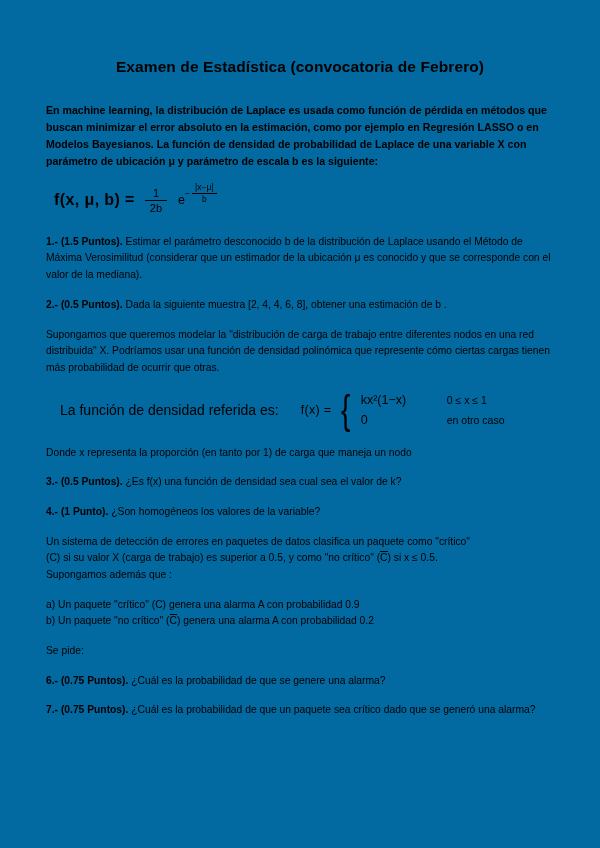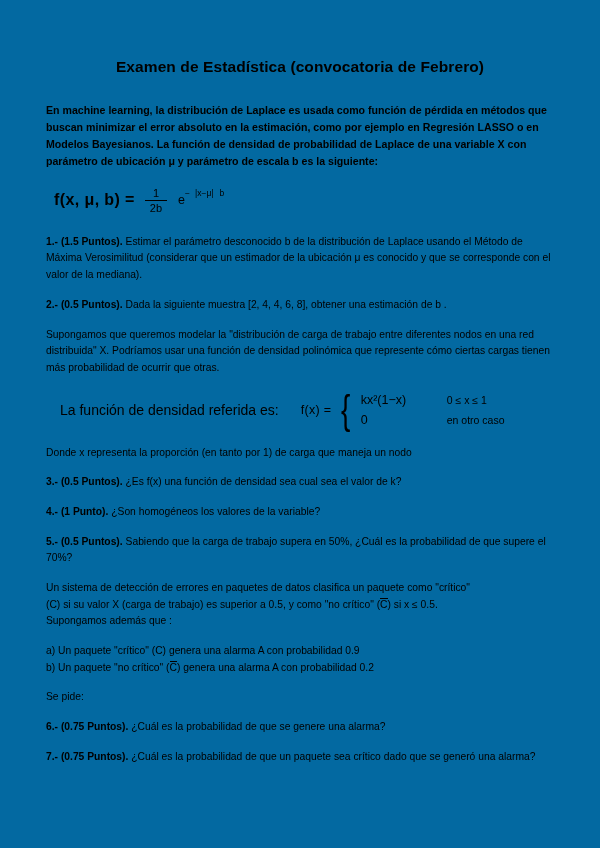--- a/index.html
+++ b/index.html
@@ -87,21 +87,21 @@
   .expsup {
     font-size: 8.5px;
     position: relative;
     top: -7px;
     display: inline-flex;
     align-items: center;
   }
   .expsup .minus { margin-right: 2px; }
   .frac-sm {
     display: inline-flex;
-    flex-direction: row;
+    flex-direction: column;
     align-items: center;
     line-height: 1.05;
   }
   .frac-sm .num { font-size: 8.5px; padding: 0 3px; }
   .frac-sm .den { font-size: 8.5px; padding: 0 3px; }
   .frac-sm .bar { width: 100%; height: 1px; background: #000; margin: 1px 0; }
 
   
   .piecewise {
     display: flex;
@@ -212,24 +212,20 @@
   <p class="q">
     <b>3.- (0.5 Puntos).</b>
     <span>¿Es f(x) una función de densidad sea cual sea el valor de k?</span>
   </p>
 
   <p class="q">
     <b>4.- (1 Punto).</b>
     <span>¿Son homogéneos los valores de la variable?</span>
   </p>
 
-  <p class="q">
-    <b>5.- (0.5 Puntos).</b>
-    <span>Sabiendo que la carga de trabajo supera en 50%, ¿Cuál es la probabilidad de que supere el 70%?</span>
-  </p>
 
   <p class="para" style="margin-bottom:0">Un sistema de detección de errores en paquetes de datos clasifica un paquete como "crítico"</p>
   <p class="para" style="margin-bottom:0">
     <span>(C) si su valor X (carga de trabajo) es superior a 0.5, y como "no crítico" (</span><span class="overline">C</span><span>) si x ≤ 0.5.</span>
   </p>
   <p class="para">Supongamos además que :</p>
 
   <p class="para" style="margin-bottom:0">a) Un paquete "crítico" (C) genera una alarma A con probabilidad 0.9</p>
   <p class="para">
     <span>b) Un paquete "no crítico" (</span><span class="overline">C</span><span>) genera una alarma A con probabilidad  0.2</span>

